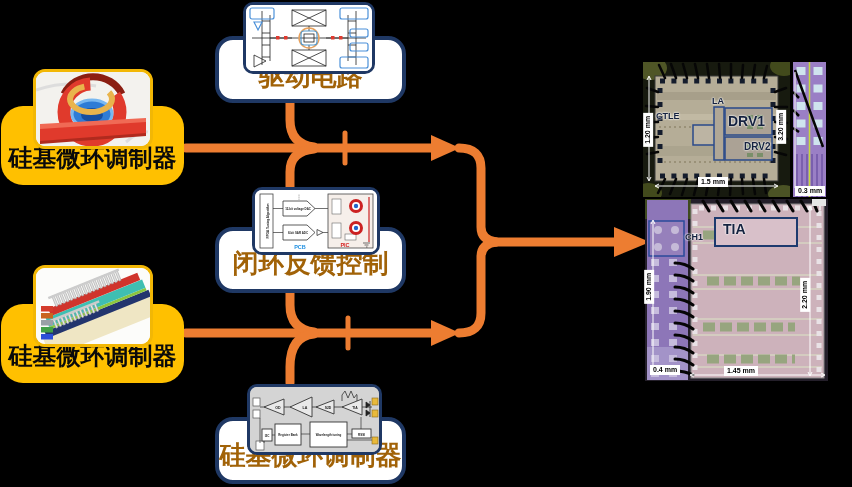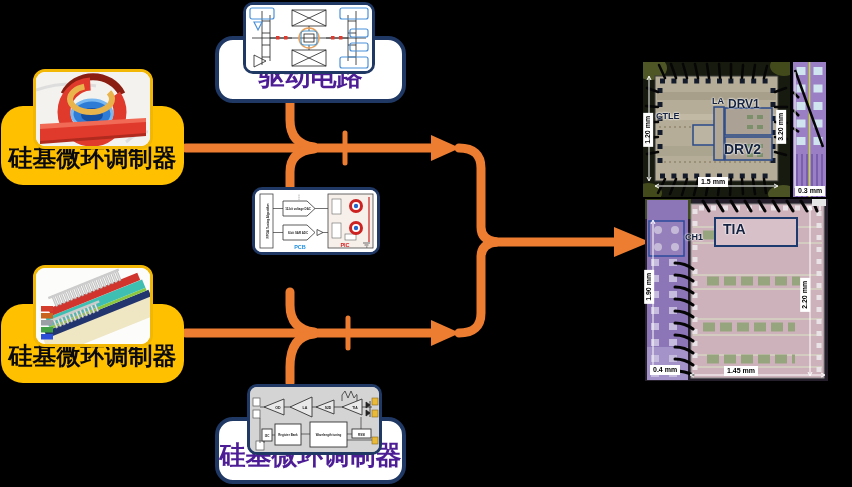--- a/index.html
+++ b/index.html
@@ -8,21 +8,21 @@
   .abs{position:absolute;}
   
   .ybox{position:absolute;width:183px;height:79px;background:#FFC000;border-radius:22px;z-index:2;
         display:flex;justify-content:center;align-items:flex-end;padding-bottom:11px;box-sizing:border-box;}
   .ybox .lbl{font-size:24px;font-weight:800;color:#0a0a0a;letter-spacing:0px;white-space:nowrap;font-family:Liberation Mono, monospace;}
   
   .pcard{position:absolute;background:#fff;border:3px solid #F2B705;border-radius:12px;z-index:3;overflow:hidden;}
   
   .wbox{position:absolute;width:191px;background:#fff;border:4px solid #1F3864;border-radius:18px;z-index:2;
         display:flex;justify-content:center;align-items:flex-end;box-sizing:border-box;}
-  .wbox .lbl{font-size:26px;font-weight:800;color:#4c1d95;white-space:nowrap;text-align:center;}
+  .wbox .lbl{font-size:26px;font-weight:800;color:#a16207;white-space:nowrap;text-align:center;}
   .ccard{position:absolute;background:#fff;border:3px solid #1F3864;border-radius:10px;z-index:3;overflow:hidden;}
   
   .mlabel{position:absolute;background:#fff;color:#000;font-size:7px;font-weight:bold;
           padding:1px 3px;line-height:1.1;z-index:6;white-space:nowrap;}
   .vlabel{position:absolute;background:#fff;color:#000;font-size:7px;font-weight:bold;
           padding:1px 3px;line-height:1.1;z-index:6;white-space:nowrap;transform:rotate(-90deg);}
   .dielbl{position:absolute;color:#15223f;font-weight:800;z-index:6;white-space:nowrap;
           text-shadow:0 0 2px #ffffff,0 0 2px #ffffff;}
   svg{display:block;}
   .photo{position:absolute;z-index:4;}
@@ -165,20 +165,23 @@
         <rect x="4" y="3" width="24" height="11" rx="2"></rect>
         <polygon points="8,17 16,17 12,25"></polygon>
         <rect x="94" y="3" width="28" height="11" rx="2"></rect>
         <rect x="104" y="24" width="18" height="8" rx="2"></rect>
         <rect x="104" y="38" width="18" height="8" rx="2"></rect>
         <rect x="94" y="52" width="28" height="11" rx="2"></rect>
       </g>
     </svg>
   </div>
 
+  <div class="wbox" style="left:215px;top:227px;height:66px;padding-bottom:8px;">
+    <span class="lbl">闭环反馈控制</span>
+  </div>
   <div class="ccard" style="left:252px;top:187px;width:122px;height:62px;">
     <svg width="122" height="62" viewBox="0 0 122 62">
       <rect width="122" height="62" fill="#fff"></rect>
       <rect x="5" y="4" width="13" height="54" fill="#fff" stroke="#444" stroke-width="0.8"></rect>
       <text x="11.5" y="33" font-size="3.1" text-anchor="middle" fill="#222" transform="rotate(-90 11.5 31)" font-weight="bold">FPGA Tuning Algorithm</text>
       <text x="44" y="9" font-size="6" fill="#222" text-anchor="middle">⋮</text>
       <g fill="#fff" stroke="#333" stroke-width="0.8">
         <polygon points="28,11 52,11 60,18.5 52,26 28,26"></polygon>
         <polygon points="28,35 52,35 60,42.5 52,50 28,50"></polygon>
         <polygon points="62,39.5 68,42.5 62,45.5"></polygon>
@@ -365,22 +368,22 @@
       <line x1="165" y1="8" x2="165" y2="176"></line>
       <path d="M163,11 L165,7 L167,11 M163,173 L165,177 L167,173" fill="none"></path>
       <line x1="46" y1="176" x2="179" y2="176"></line>
       <path d="M49,174 L45,176 L49,178 M176,174 L180,176 L176,178" fill="none"></path>
     </g>
     <rect x="167" y="0" width="14" height="7" fill="#E6E6E6"></rect>
   </svg>
 
   <span class="dielbl" style="left:656px;top:111px;font-size:9px;">CTLE</span>
   <span class="dielbl" style="left:712px;top:96px;font-size:9px;">LA</span>
-  <span class="dielbl" style="left:728px;top:97px;font-size:12px;">DRV1</span>
-  <span class="dielbl" style="left:724px;top:141px;font-size:14px;">DRV2</span>
+  <span class="dielbl" style="left:728px;top:113px;font-size:14px;">DRV1</span>
+  <span class="dielbl" style="left:744px;top:141px;font-size:10px;">DRV2</span>
   <span class="vlabel" style="left:631px;top:125px;">1.20 mm</span>
   <span class="mlabel" style="left:698px;top:177px;">1.5 mm</span>
   <span class="vlabel" style="left:764px;top:122px;">3.20 mm</span>
   <span class="mlabel" style="left:795px;top:186px;">0.3 mm</span>
 
   <span class="dielbl" style="left:653px;top:232px;font-size:9px;margin-left:32px;">CH1</span>
   <span class="dielbl" style="left:723px;top:221px;font-size:14px;">TIA</span>
   <span class="vlabel" style="left:632px;top:282px;">1.90 mm</span>
   <span class="vlabel" style="left:788px;top:290px;">2.20 mm</span>
   <span class="mlabel" style="left:650px;top:365px;">0.4 mm</span>

